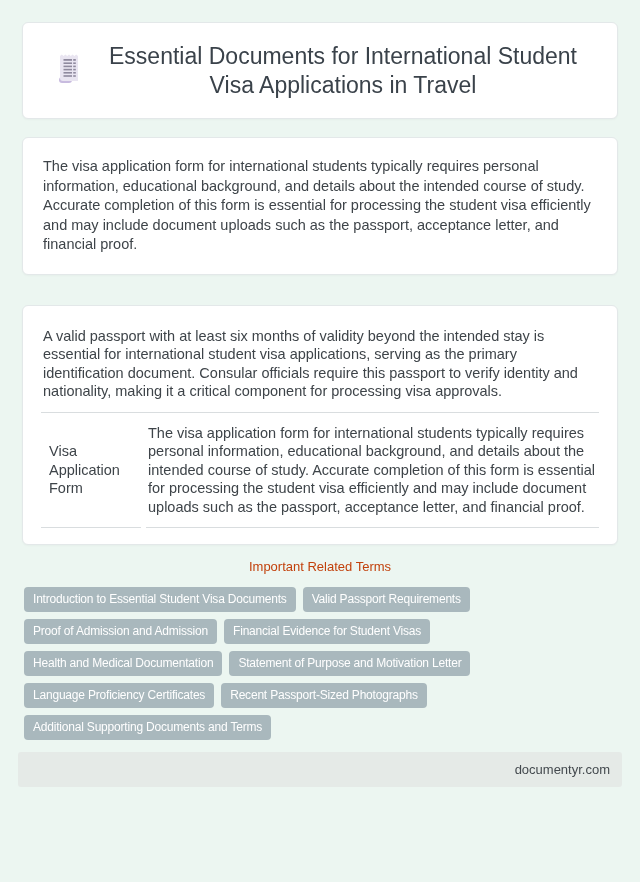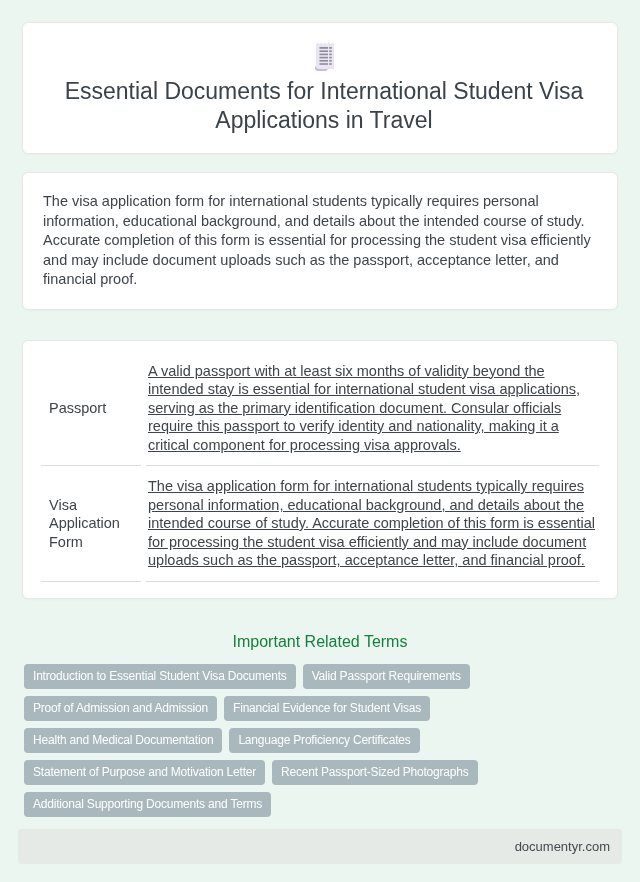--- a/index.html
+++ b/index.html
@@ -17,21 +17,20 @@
     border-radius: 6px;
     margin: 0 22px;
     box-shadow: 0 1px 2px rgba(0,0,0,0.03);
   }
   
   .title-card {
     display: flex;
     align-items: center;
     padding: 18px 22px;
     min-height: 97px;
-    flex-direction: column;
   }
   .receipt-icon { flex: 0 0 auto; margin-left: 12px; }
   h1.page-title {
     flex: 1;
     text-align: center;
     font-size: 23px;
     line-height: 29px;
     font-weight: 400;
     color: #3a424a;
     padding: 0 6px 0 14px;
@@ -53,37 +52,36 @@
     align-items: center;
     color: #3e4449;
   }
   .doc-desc {
     flex: 1;
     border-bottom: 1px solid #d9dddf;
     padding: 11px 0 11px 2px;
     font-size: 14.5px;
     line-height: 18.5px;
     color: #3e4449;
-    text-decoration: underline;
   }
   .see-more {
     text-align: center;
     font-style: italic;
     font-size: 14.5px;
     padding: 16px 0 6px;
     color: #3a4045;
   }
   .see-more .brand { font-weight: bold; }
   
   .related-heading {
-    margin-top: 34px;
+    margin-top: 14px;
     text-align: center;
-    font-size: 16px;
+    font-size: 13px;
     font-weight: 500;
-    color: #15803d;
+    color: #c2410c;
   }
   .tags {
     margin: 13px 20px 0 24px;
     display: flex;
     flex-wrap: wrap;
     gap: 7px 7px;
     align-content: flex-start;
   }
   .tag {
     background: #a9b8bd;
@@ -137,37 +135,36 @@
   </span>
   <h1 class="page-title">Essential Documents for International Student Visa Applications in Travel</h1>
 </div>
 
 <div class="card summary-card">
   <p class="summary-text">The visa application form for international students typically requires personal information, educational background, and details about the intended course of study. Accurate completion of this form is essential for processing the student visa efficiently and may include document uploads such as the passport, acceptance letter, and financial proof.</p>
 </div>
 
 <div class="card table-card">
   <div class="doc-row">
-    <div class="doc-term">Passport</div>
     <div class="doc-desc">A valid passport with at least six months of validity beyond the intended stay is essential for international student visa applications, serving as the primary identification document. Consular officials require this passport to verify identity and nationality, making it a critical component for processing visa approvals.</div>
   </div>
   <div class="doc-row">
     <div class="doc-term">Visa Application Form</div>
     <div class="doc-desc">The visa application form for international students typically requires personal information, educational background, and details about the intended course of study. Accurate completion of this form is essential for processing the student visa efficiently and may include document uploads such as the passport, acceptance letter, and financial proof.</div>
   </div>
 </div>
 
 <h2 class="related-heading">Important Related Terms</h2>
 <div class="tags">
   <button class="tag">Introduction to Essential Student Visa Documents</button>
   <button class="tag">Valid Passport Requirements</button>
   <button class="tag">Proof of Admission and Admission</button>
   <button class="tag">Financial Evidence for Student Visas</button>
   <button class="tag">Health and Medical Documentation</button>
+  <button class="tag">Statement of Purpose and Motivation Letter</button>
   <button class="tag">Language Proficiency Certificates</button>
-  <button class="tag">Statement of Purpose and Motivation Letter</button>
   <button class="tag">Recent Passport-Sized Photographs</button>
   <button class="tag">Additional Supporting Documents and Terms</button>
 </div>
 
 <div class="footer-bar">
   <span class="footer-site">documentyr.com</span>
 </div>
 
 </body></html>

